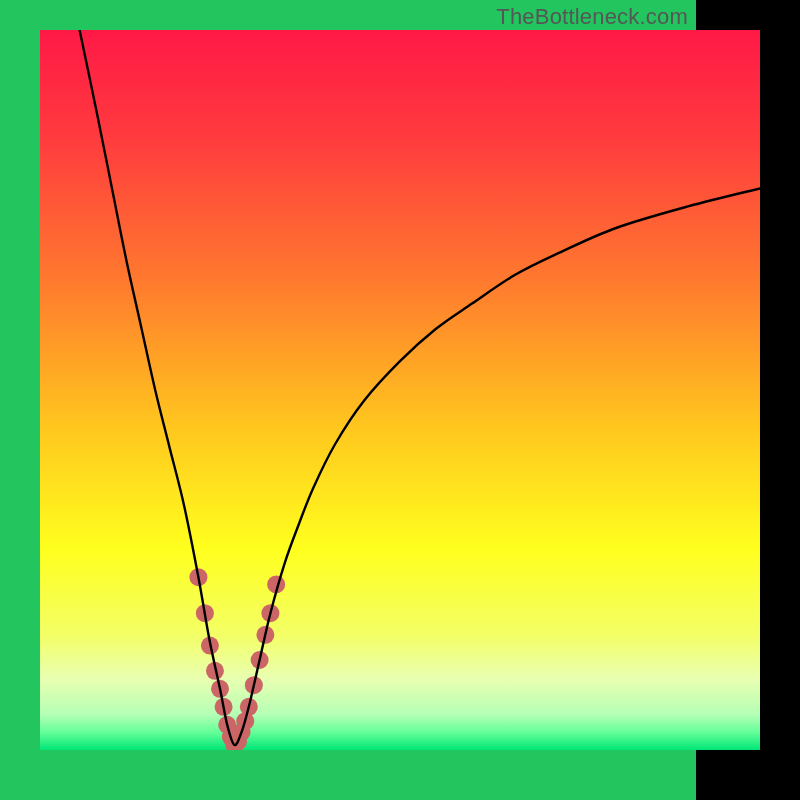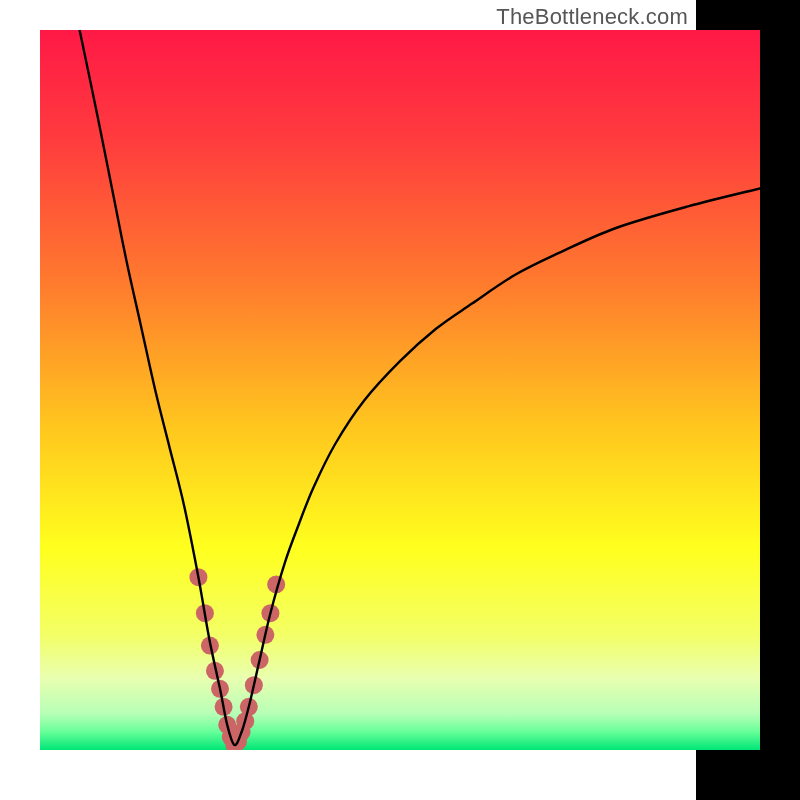--- a/index.html
+++ b/index.html
@@ -9,21 +9,21 @@
     height: 800px;
     background: #000;
     overflow: hidden;
     font-family: Arial, Helvetica, sans-serif;
   }
   .frame {
     position: absolute;
     left: 0; top: 0;
     width: 696px;
     height: 800px;
-    background: #ffffff;
+    background: #22c55e;
   }
   .plot {
     position: absolute;
     left: 40px;
     top: 30px;
     width: 720px;
     height: 720px;
     overflow: hidden;
   }
   .bg-gradient {

